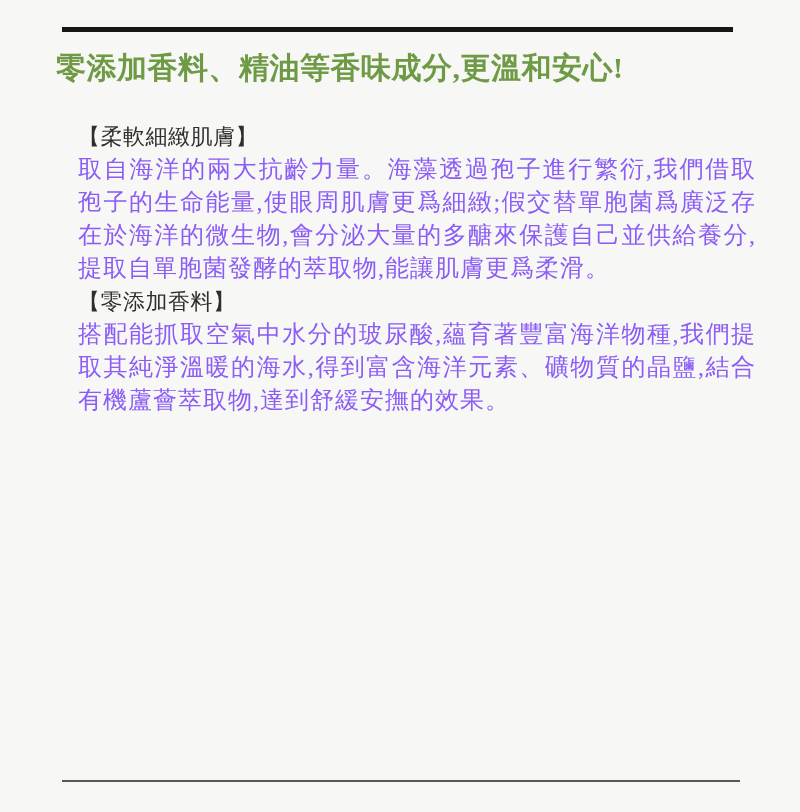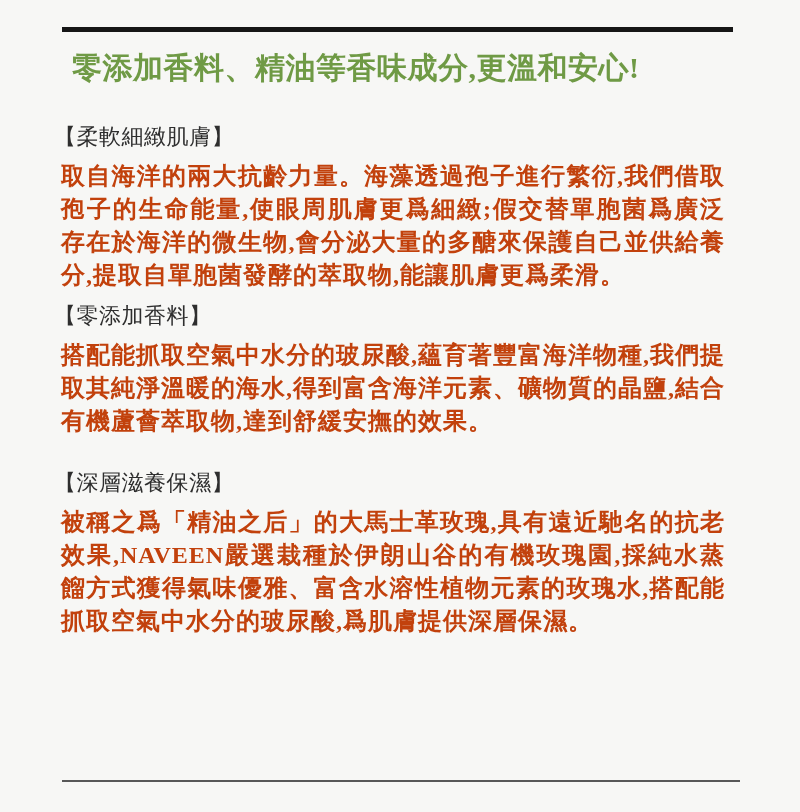--- a/index.html
+++ b/index.html
@@ -18,50 +18,50 @@
   .top-rule {
     position: absolute;
     left: 62px;
     top: 27px;
     width: 671px;
     height: 5px;
     background: #161616;
   }
   .headline {
     position: absolute;
-    left: 72px;
+    left: 56px;
     top: 48px;
     margin: 0;
     font-size: 30px;
     line-height: 40px;
     font-weight: bold;
     letter-spacing: 0.5px;
     color: #6f9a45;
     white-space: nowrap;
   }
   .content {
     position: absolute;
-    left: 54px;
+    left: 78px;
     top: 120px;
     width: 678px;
   }
   .section h2 {
     margin: 0;
     font-size: 22px;
     line-height: 33px;
     font-weight: normal;
     color: #2e2e2e;
     letter-spacing: 0.5px;
   }
   .section p {
-    margin: 7px;
+    margin: 0;
     font-size: 24px;
     line-height: 33px;
-    font-weight: bold;
-    color: #c2410c;
+    font-weight: normal;
+    color: #8b5cf6;
     letter-spacing: 1px;
     text-align: justify;
     text-justify: inter-ideograph;
   }
   .section.gap {
     margin-top: 28px;
   }
   .bottom-rule {
     position: absolute;
     left: 62px;
@@ -86,22 +86,18 @@
       <h2>【柔軟細緻肌膚】</h2>
       <p>取自海洋的兩大抗齡力量。海藻透過孢子進行繁衍,我們借取孢子的生命能量,使眼周肌膚更爲細緻;假交替單胞菌爲廣泛存在於海洋的微生物,會分泌大量的多醣來保護自己並供給養分,提取自單胞菌發酵的萃取物,能讓肌膚更爲柔滑。</p>
     </div>
 
     <div class="section">
       <h2>【零添加香料】</h2>
       <p>搭配能抓取空氣中水分的玻尿酸,蘊育著豐富海洋物種,我們提取其純淨溫暖的海水,得到富含海洋元素、礦物質的晶鹽,結合有機蘆薈萃取物,達到舒緩安撫的效果。</p>
     </div>
 
 
-    <div class="section gap">
-      <h2>【深層滋養保濕】</h2>
-      <p>被稱之爲「精油之后」的大馬士革玫瑰,具有遠近馳名的抗老效果,NAVEEN嚴選栽種於伊朗山谷的有機玫瑰園,採純水蒸餾方式獲得氣味優雅、富含水溶性植物元素的玫瑰水,搭配能抓取空氣中水分的玻尿酸,爲肌膚提供深層保濕。</p>
-    </div>
 
   </div>
 
   <div class="bottom-rule"></div>
 
 </div>
 
 </body></html>

